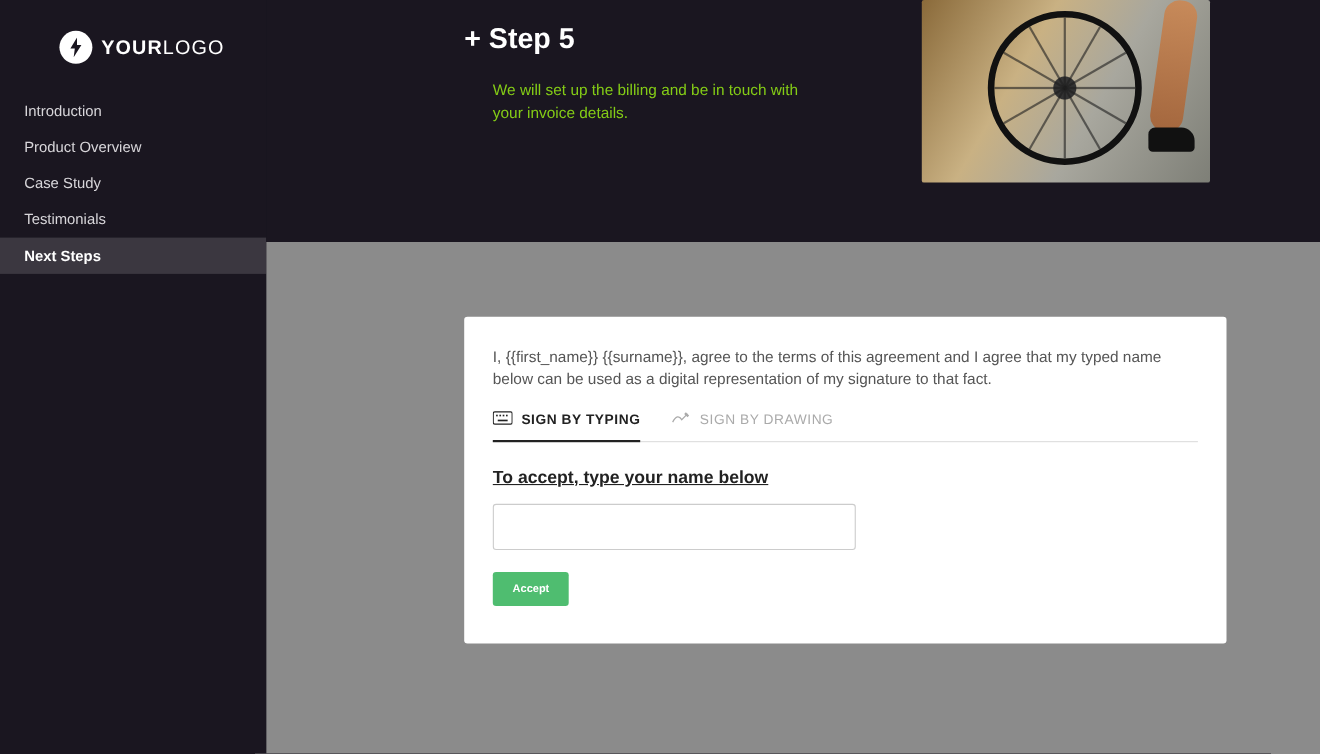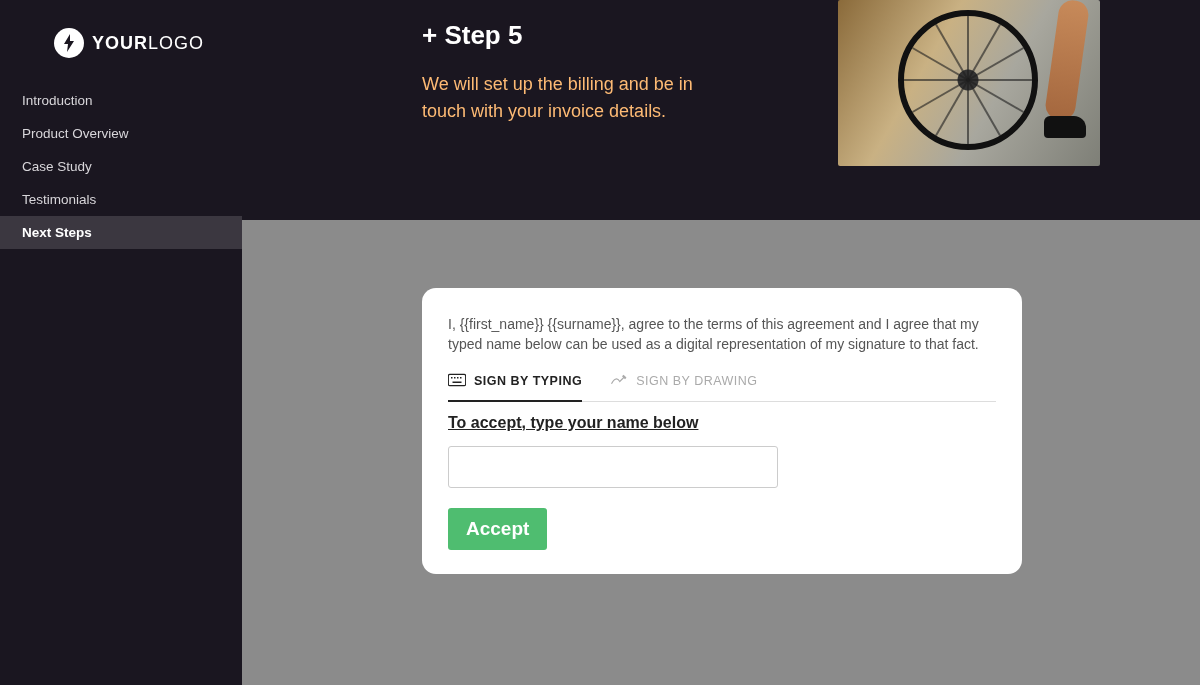--- a/index.html
+++ b/index.html
@@ -68,24 +68,25 @@
     padding: 20px 100px 54px 180px;
     gap: 40px;
   }
   .step-col { flex: 1; }
   .step-title {
     font-size: 26px;
     font-weight: 700;
     margin-bottom: 20px;
   }
   .step-body {
-    font-size: 18px;
+    font-size: 14px;
     line-height: 1.5;
-    color: #fdba74;
+    color: #84cc16;
     max-width: 300px;
+    margin-left: 26px;
   }
   .img-col {
     width: 262px;
     height: 166px;
     margin-top: -20px;
     border-radius: 2px;
     overflow: hidden;
     background: linear-gradient(120deg, #8a6a3a 0%, #c9b183 35%, #a8a79e 60%, #7e7f77 100%);
     position: relative;
   }
@@ -128,35 +129,35 @@
 
   
   .sign-area {
     flex: 1;
     background: #8b8b8b;
     padding: 68px 100px 40px 180px;
   }
   .card {
     background: #fff;
     color: #333;
-    border-radius: 14px;
-    padding: 26px 26px 24px 26px;
-    width: 600px;
+    border-radius: 3px;
+    padding: 26px 26px 34px 26px;
+    width: 693px;
   }
   .agreement {
     font-size: 14px;
     color: #555;
     line-height: 1.45;
     margin-bottom: 18px;
   }
   .tabs {
     display: flex;
     gap: 28px;
     border-bottom: 1px solid #ddd;
-    margin-bottom: 12px;
+    margin-bottom: 24px;
   }
   .tab {
     display: flex;
     align-items: center;
     gap: 8px;
     padding-bottom: 10px;
     font-size: 12.5px;
     letter-spacing: 0.5px;
     color: #aaa;
     cursor: pointer;
@@ -184,21 +185,21 @@
     padding: 0 10px;
     font-size: 14px;
     margin-bottom: 20px;
   }
   .accept-btn {
     background: #4fbd70;
     color: #fff;
     border: none;
     border-radius: 3px;
     padding: 10px 18px;
-    font-size: 19px;
+    font-size: 10px;
     font-weight: 600;
     cursor: pointer;
   }
 </style>
 </head>
 <body>
 
 <div class="app">
 
   <aside class="sidebar">

